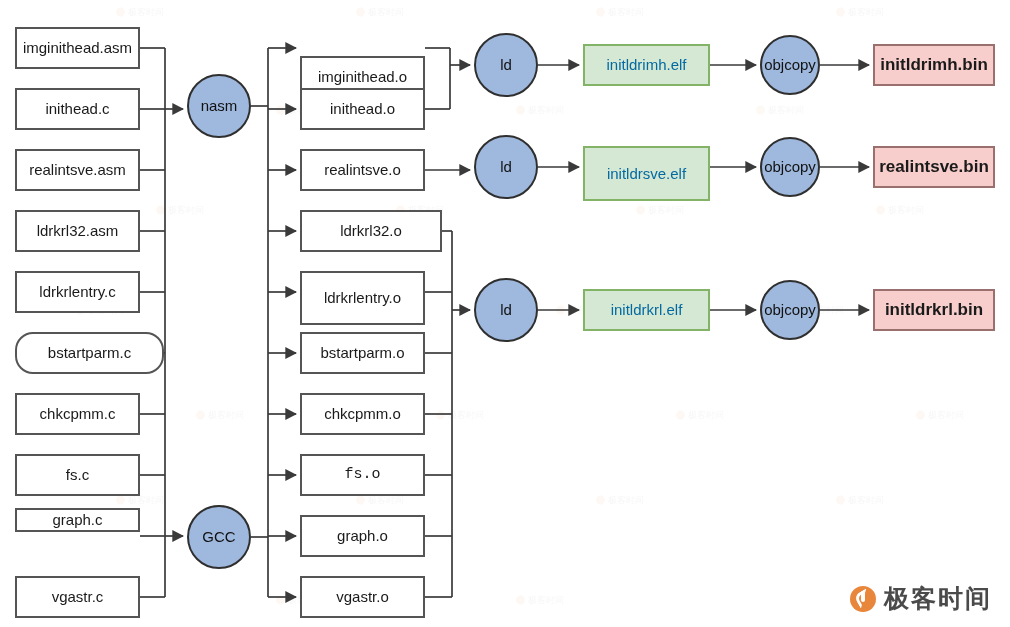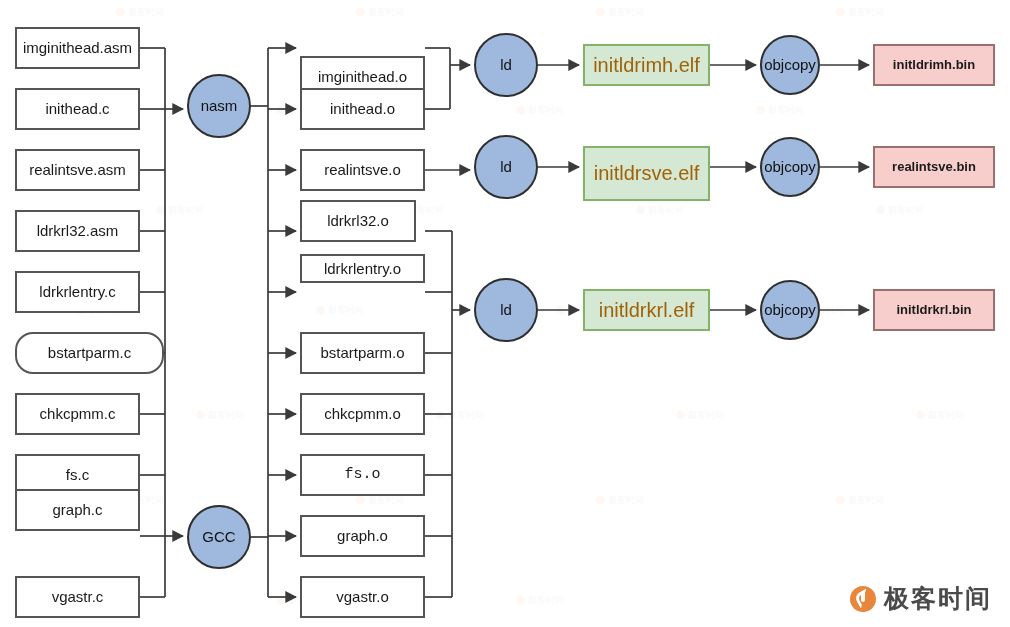--- a/index.html
+++ b/index.html
@@ -66,27 +66,27 @@
   }
   .box-obj {
     background: #ffffff;
     border: 2px solid #555555;
     font-size: 15px;
     color: #1a1a1a;
   }
   .box-elf {
     background: #d5e8d4;
     border: 2px solid #82b366;
-    font-size: 20px;
-    color: #a16207;
+    font-size: 15px;
+    color: #0369a1;
   }
   .box-bin {
     background: #f8cecc;
     border: 2px solid #99706e;
-    font-size: 13px;
+    font-size: 17px;
     font-weight: bold;
     color: #1a1a1a;
   }
   .circle-tool {
     background: #9fb9de;
     border: 2px solid #2f2f2f;
     border-radius: 50%;
     font-size: 15px;
     color: #111111;
   }
@@ -310,27 +310,27 @@
 
   <div id="nodes">
       <div class="node box-src" style="left: 15px; top: 27px; width: 125px; height: 42px;">imginithead.asm</div>
       <div class="node box-src" style="left: 15px; top: 88px; width: 125px; height: 42px;">inithead.c</div>
       <div class="node box-src" style="left: 15px; top: 149px; width: 125px; height: 42px;">realintsve.asm</div>
       <div class="node box-src" style="left: 15px; top: 210px; width: 125px; height: 42px;">ldrkrl32.asm</div>
       <div class="node box-src" style="left: 15px; top: 271px; width: 125px; height: 42px;">ldrkrlentry.c</div>
       <div class="node box-src" style="left: 15px; top: 332px; width: 149px; height: 42px; border-radius: 18px;">bstartparm.c</div>
       <div class="node box-src" style="left: 15px; top: 393px; width: 125px; height: 42px;">chkcpmm.c</div>
       <div class="node box-src" style="left: 15px; top: 454px; width: 125px; height: 42px;">fs.c</div>
-      <div class="node box-src" style="left: 15px; top: 489px; width: 125px; height: 42px;">graph.c</div>
+      <div class="node box-src" style="left: 15px; top: 508px; width: 125px; height: 24px;">graph.c</div>
       <div class="node box-src" style="left: 15px; top: 576px; width: 125px; height: 42px;">vgastr.c</div>
       <div class="node box-obj" style="left: 300px; top: 27px; width: 125px; height: 42px; margin-top: 29px;">imginithead.o</div>
       <div class="node box-obj" style="left: 300px; top: 88px; width: 125px; height: 42px;">inithead.o</div>
       <div class="node box-obj" style="left: 300px; top: 149px; width: 125px; height: 42px;">realintsve.o</div>
-      <div class="node box-obj" style="left: 300px; top: 200px; width: 116px; height: 42px; text-align: right;">ldrkrl32.o</div>
-      <div class="node box-obj" style="left: 300px; top: 254px; width: 125px; height: 29px;">ldrkrlentry.o</div>
+      <div class="node box-obj" style="left: 300px; top: 210px; width: 142px; height: 42px; text-align: right;">ldrkrl32.o</div>
+      <div class="node box-obj" style="left: 300px; top: 271px; width: 125px; height: 54px;">ldrkrlentry.o</div>
       <div class="node box-obj" style="left: 300px; top: 332px; width: 125px; height: 42px;">bstartparm.o</div>
       <div class="node box-obj" style="left: 300px; top: 393px; width: 125px; height: 42px;">chkcpmm.o</div>
       <div class="node box-obj" style="left: 300px; top: 454px; width: 125px; height: 42px; font-family: Liberation Mono, monospace;">fs.o</div>
       <div class="node box-obj" style="left: 300px; top: 515px; width: 125px; height: 42px;">graph.o</div>
       <div class="node box-obj" style="left: 300px; top: 576px; width: 125px; height: 42px;">vgastr.o</div>
       <div class="node box-elf" style="left: 583px; top: 44px; width: 127px; height: 42px;">initldrimh.elf</div>
       <div class="node box-elf" style="left: 583px; top: 146px; width: 127px; height: 55px;">initldrsve.elf</div>
       <div class="node box-elf" style="left: 583px; top: 289px; width: 127px; height: 42px;">initldrkrl.elf</div>
       <div class="node box-bin" style="left: 873px; top: 44px; width: 122px; height: 42px;">initldrimh.bin</div>
       <div class="node box-bin" style="left: 873px; top: 146px; width: 122px; height: 42px;">realintsve.bin</div>

